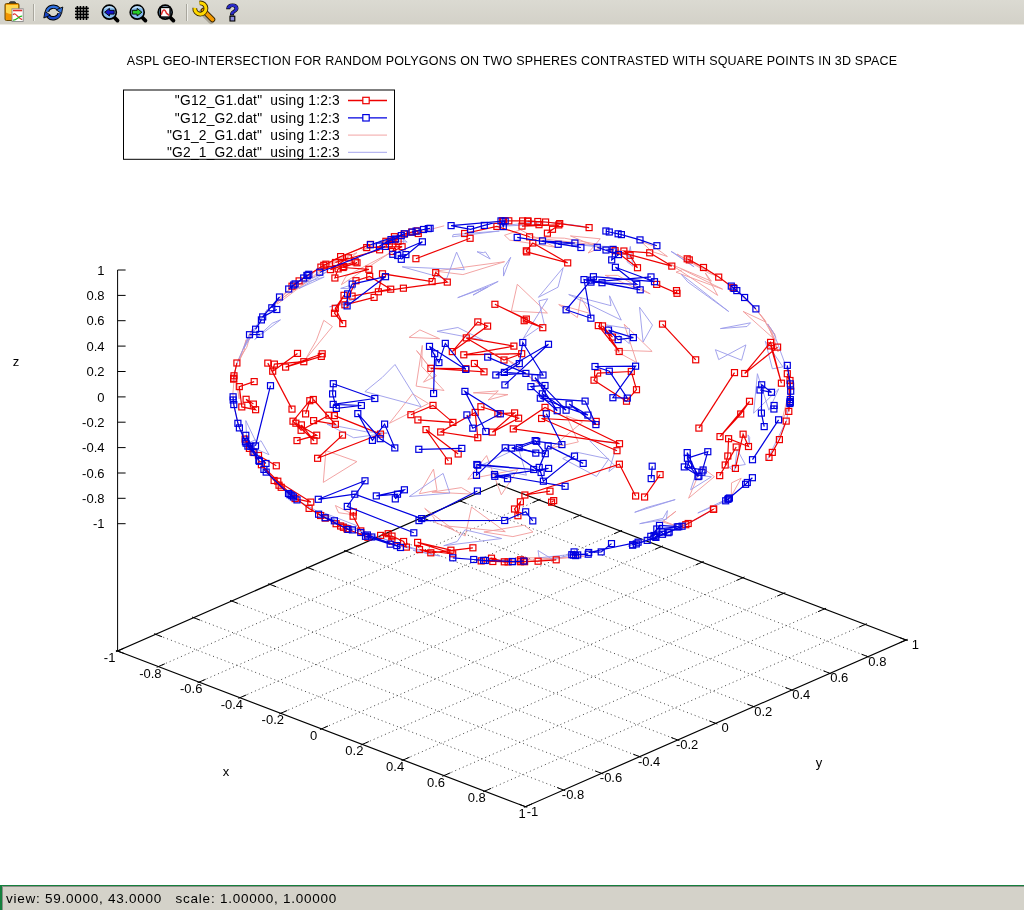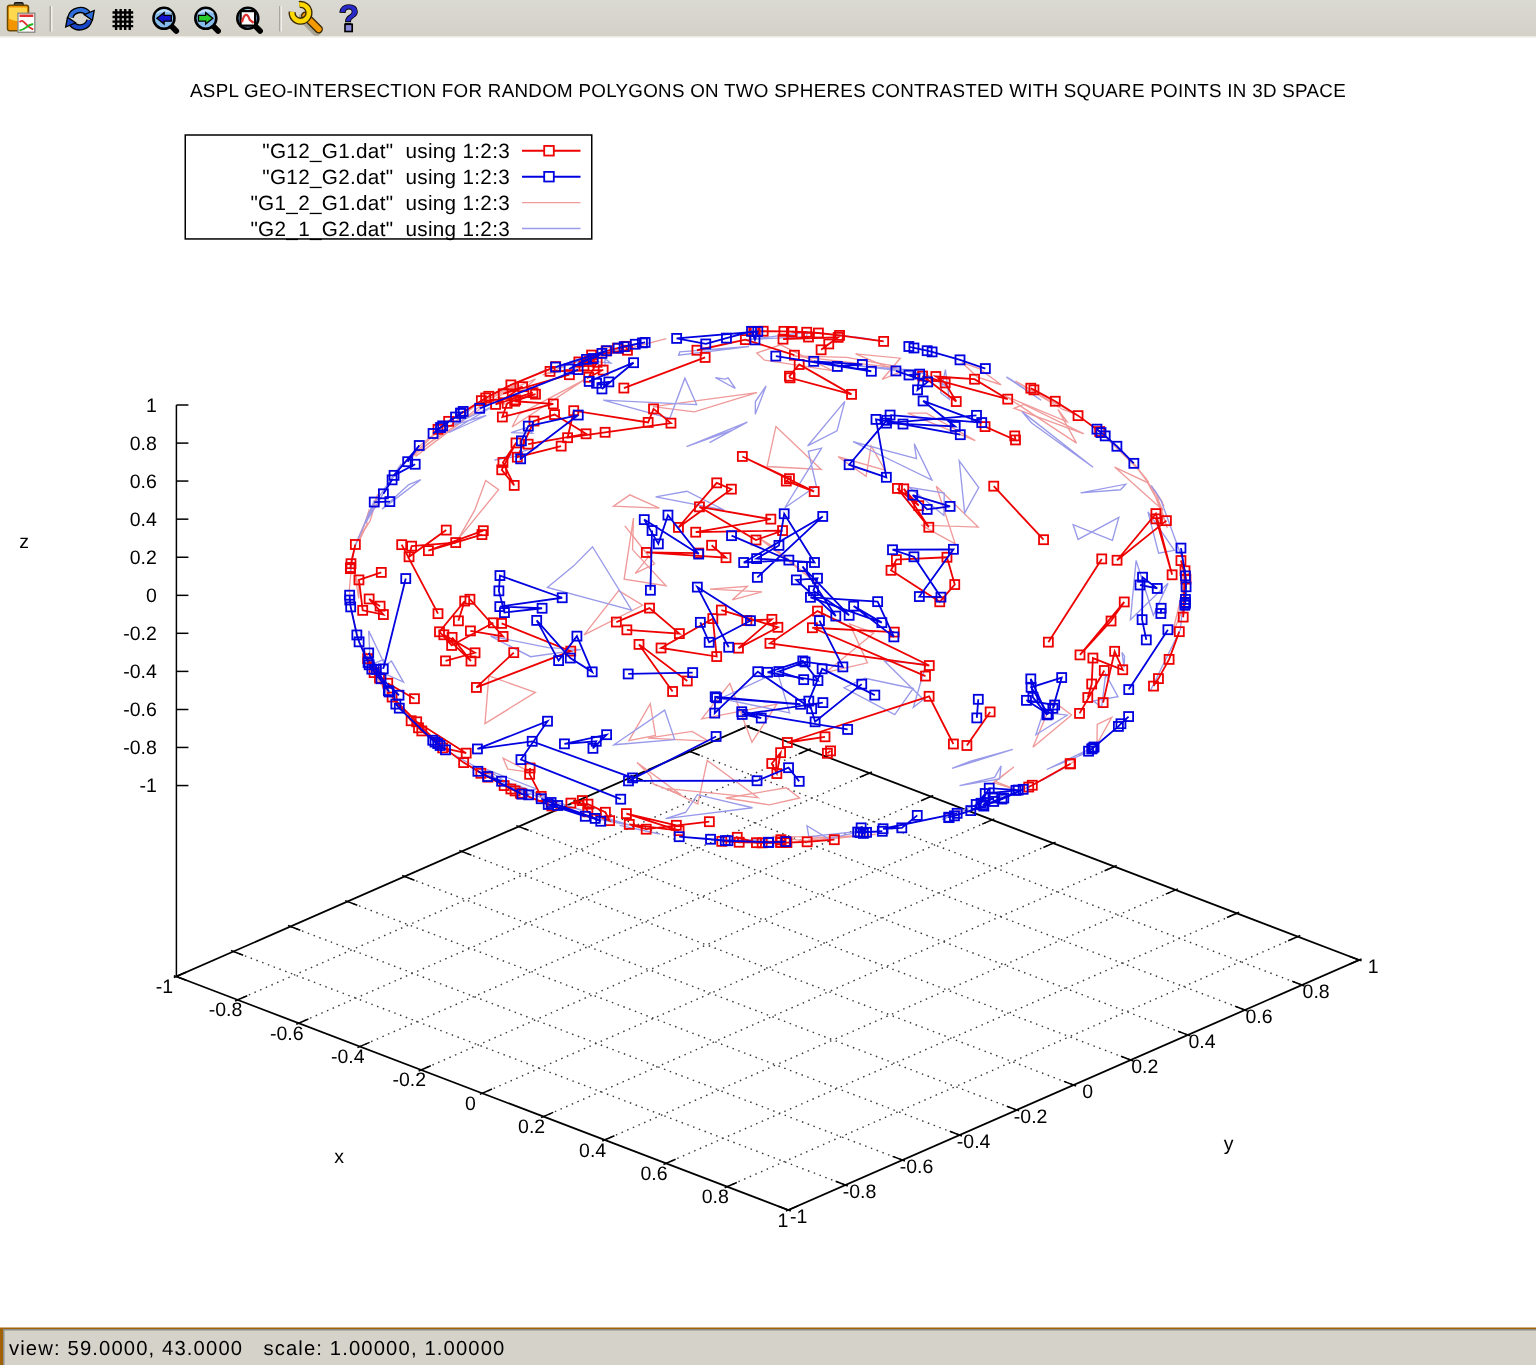--- a/index.html
+++ b/index.html
@@ -1,16 +1,16 @@
 <!DOCTYPE html>
 <html><head><meta charset="utf-8"><style>
 html,body{margin:0;padding:0;width:1024px;height:910px;background:#fff;overflow:hidden}
 body{font-family:"Liberation Sans",sans-serif;position:relative}
 #toolbar{position:absolute;left:0;top:0;width:1024px;height:24px;background:linear-gradient(#dbdad2,#d3d1c8);border-bottom:1px solid #eceae2}
-#status{position:absolute;left:0;top:885px;width:1024px;height:25px;background:#a16207}
+#status{position:absolute;left:0;top:885px;width:1024px;height:25px;background:#15803d}
 #spanel{position:absolute;left:2px;top:1px;width:1019px;height:23px;border-top:1px solid #8e8e88;border-left:1px solid #8e8e88;background:#d4d2c9;color:#000;font-size:13.5px;letter-spacing:0.75px;line-height:23px;padding-left:3px}
 svg text{font-family:"Liberation Sans",sans-serif}
 </style></head><body>
 <svg width="1024" height="910" viewBox="0 0 1024 910">
 <text x="512" y="64.5" text-anchor="middle" font-size="12.5" letter-spacing="0.2">ASPL GEO-INTERSECTION FOR RANDOM POLYGONS ON TWO SPHERES CONTRASTED WITH SQUARE POINTS IN 3D SPACE</text>
 <g stroke="#3a3a3a" stroke-width="0.95" fill="none" stroke-dasharray="1 3.1">
 <line x1="158.4" y1="666.6" x2="538.9" y2="499.9"></line>
 <line x1="155.6" y1="634.3" x2="563.6" y2="790.0"></line>
 <line x1="199.2" y1="682.1" x2="579.7" y2="515.4"></line>
 <line x1="193.7" y1="617.7" x2="601.6" y2="773.4"></line>

